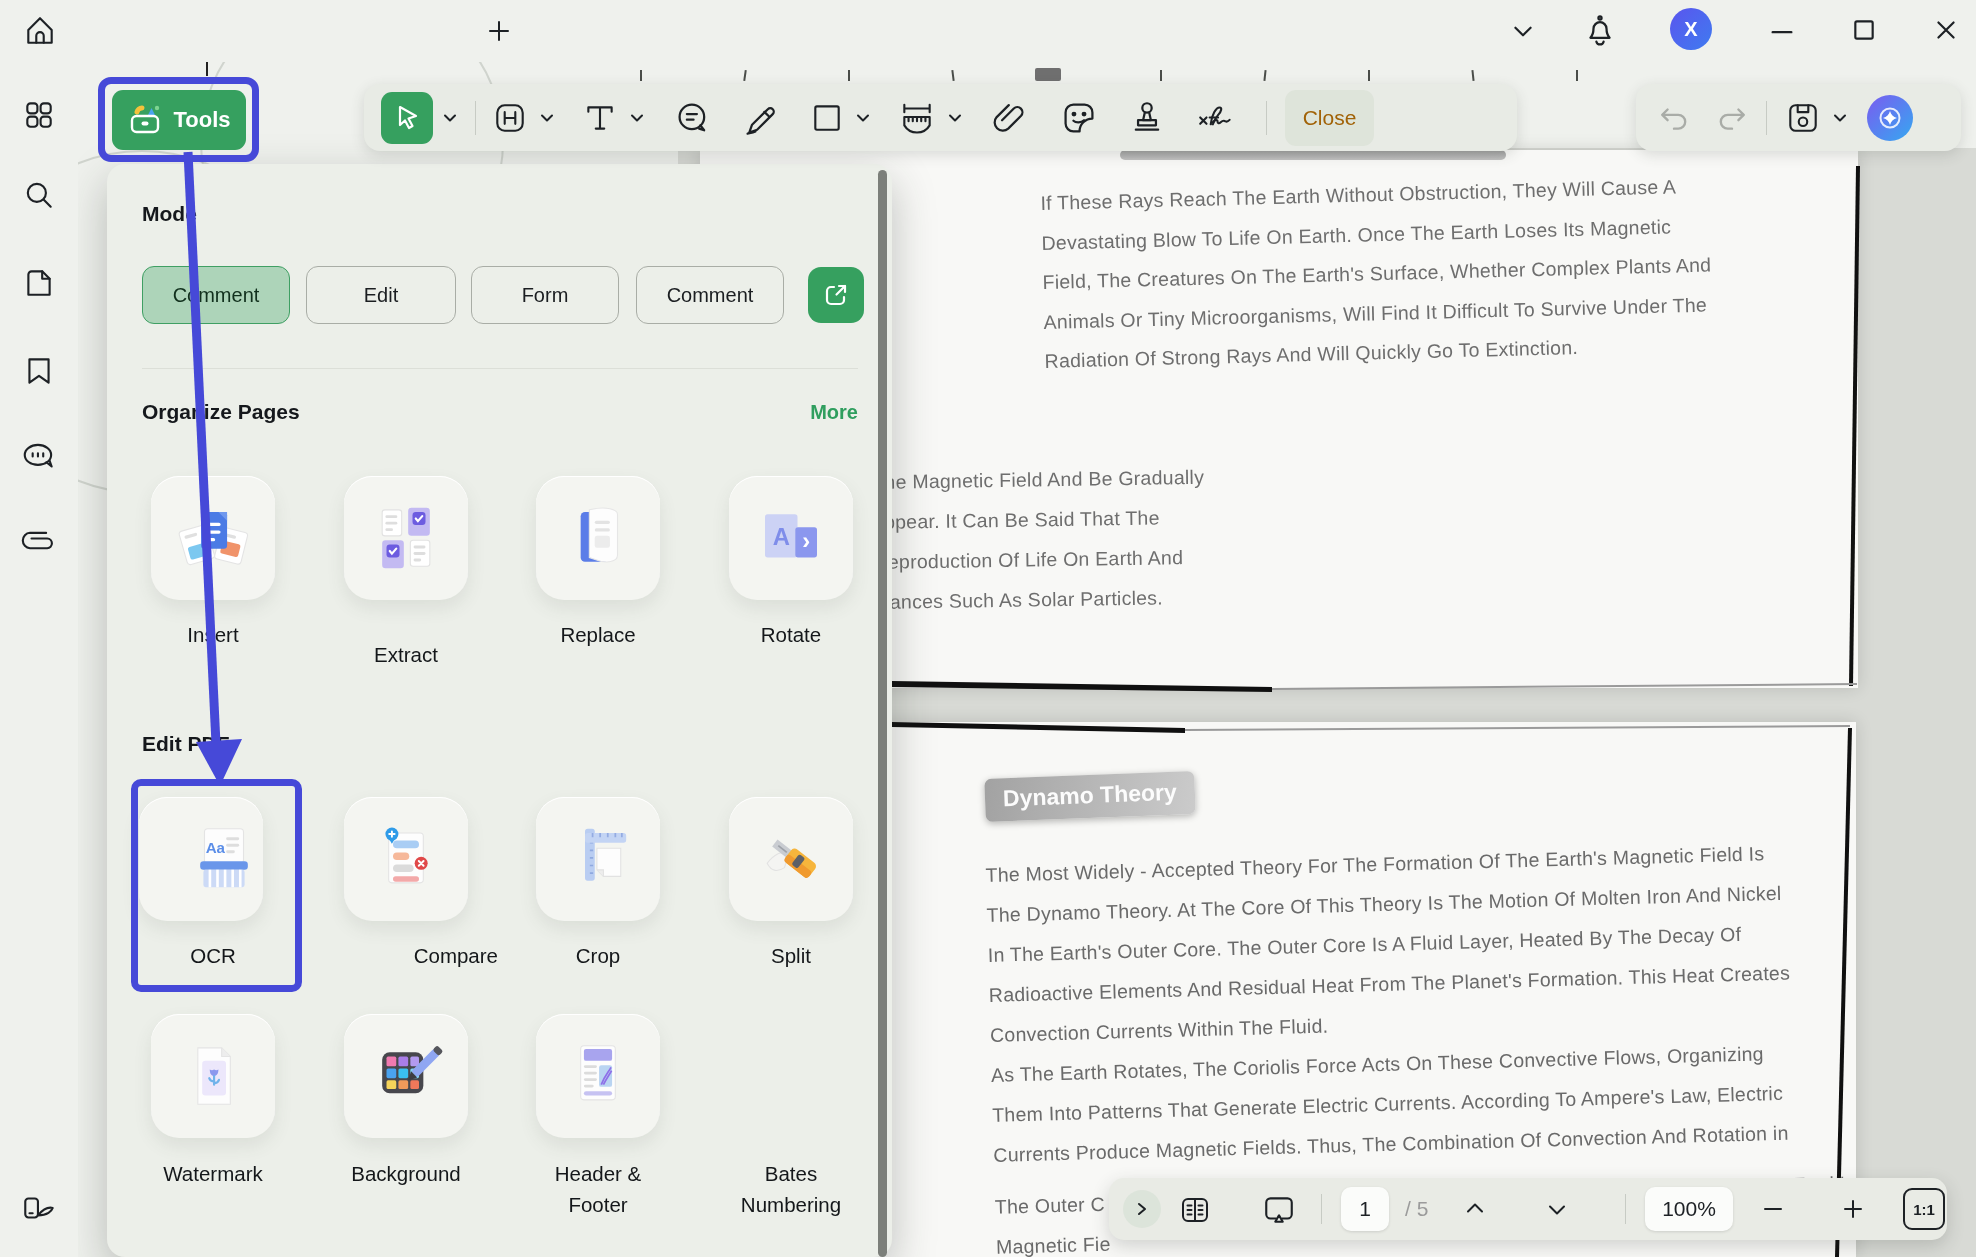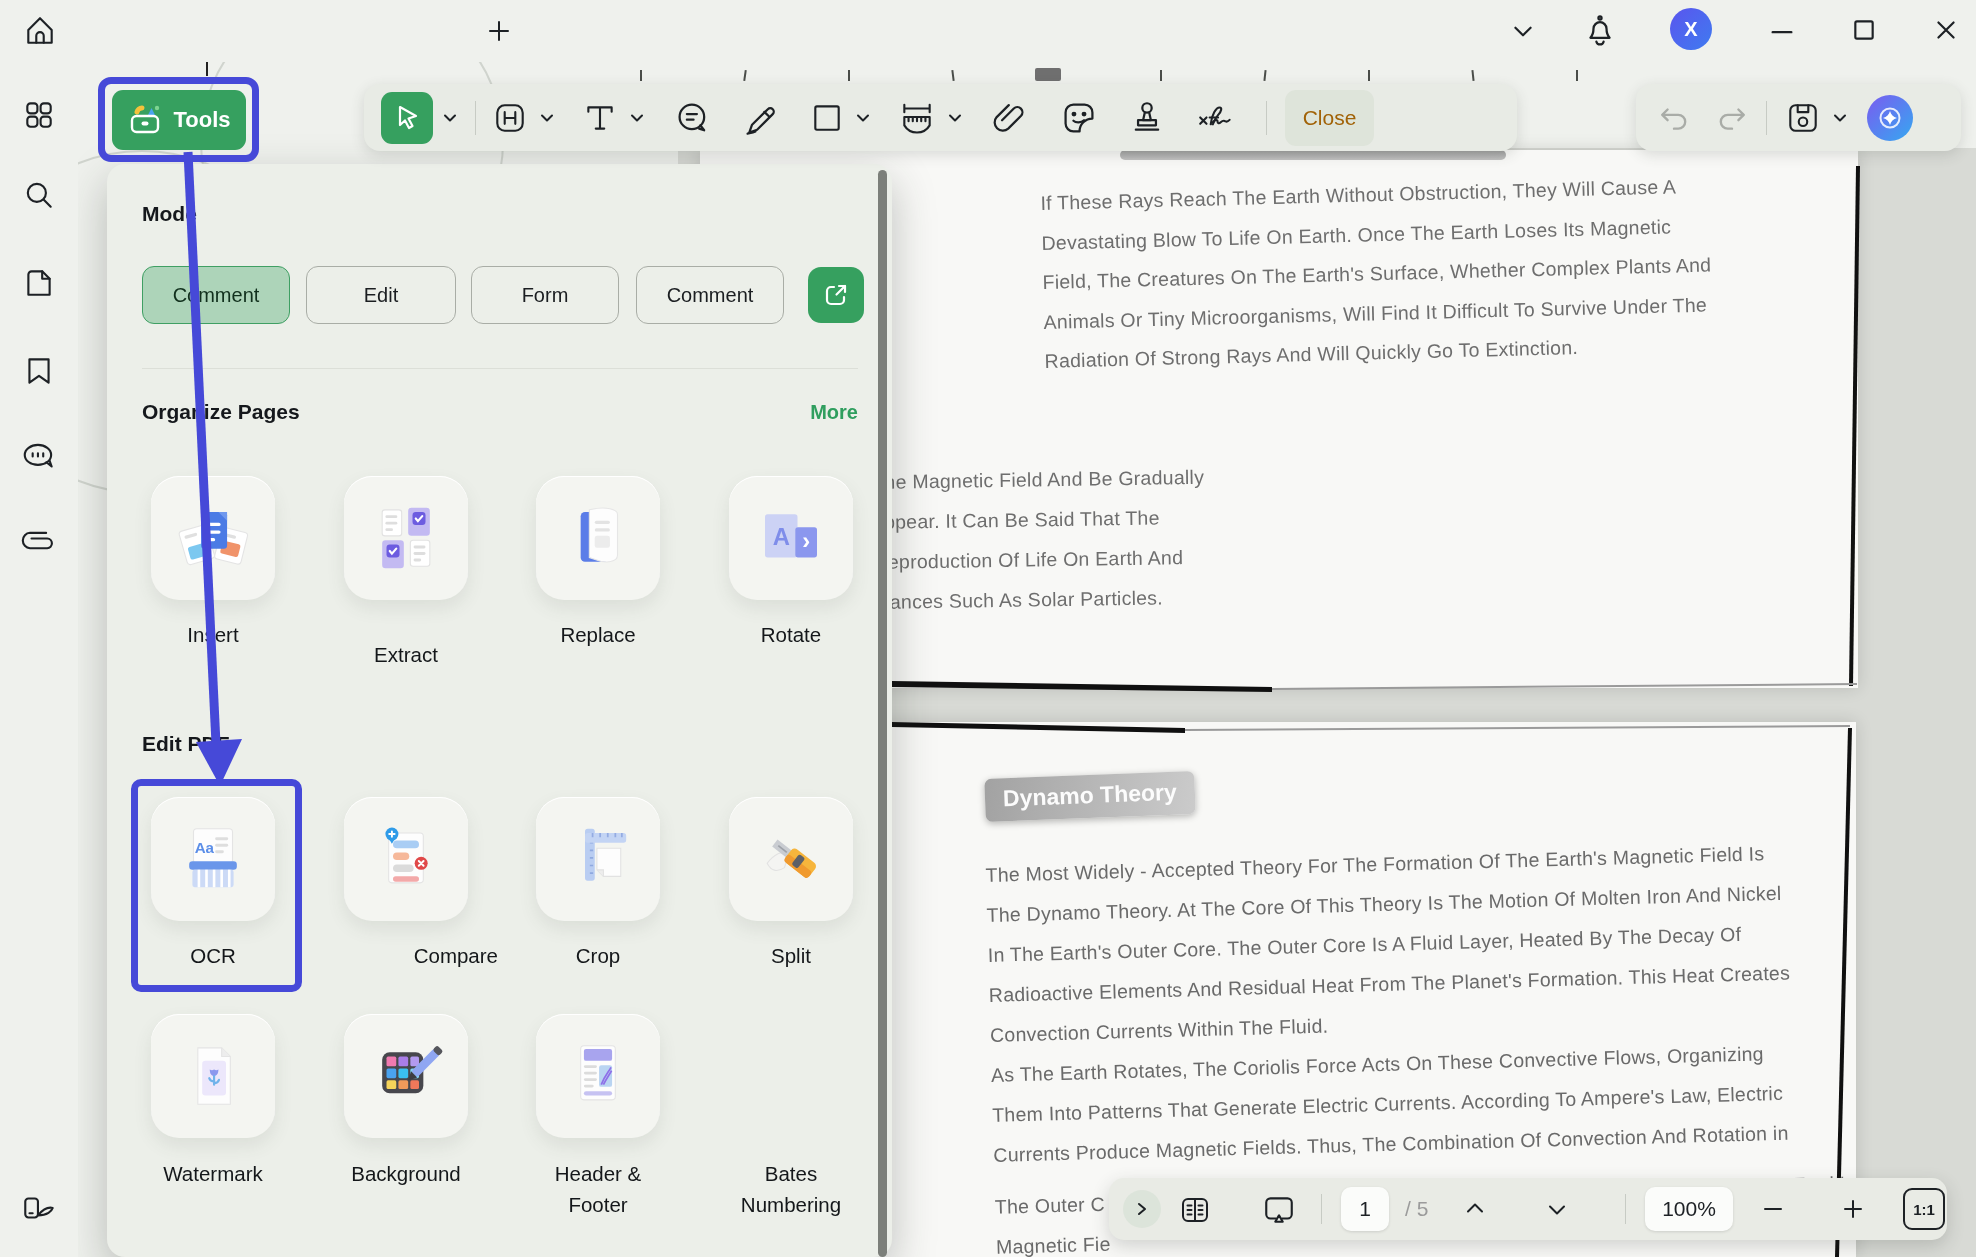--- a/index.html
+++ b/index.html
@@ -529,21 +529,21 @@
         </svg>
       </span>
     </button>
     <div class="abs tlabel" style="left:21px;top:455px;">Insert</div>
     <div class="abs tlabel" style="left:214px;top:455px;margin-top:20px;">Extract</div>
     <div class="abs tlabel" style="left:406px;top:455px;">Replace</div>
     <div class="abs tlabel" style="left:599px;top:455px;">Rotate</div>
 
     <div class="abs sectitle" style="left:35px;top:568px;">Edit PDF</div>
 
-    <button class="toolbtn tile abs" style="left:44px;top:633px;">
+    <button class="toolbtn tile abs" style="left:32px;top:633px;justify-content:flex-end;">
       <span>
         <svg width="78" height="78" viewBox="0 0 72 72">
           <rect x="18" y="8" width="36" height="32" rx="3" fill="#fdfdfd" stroke="#e4e4e4"></rect>
           <text x="28" y="30" text-anchor="middle" font-family="Liberation Sans, sans-serif" font-size="14" font-weight="bold" fill="#5b8ee8">Aa</text>
           <rect x="38" y="16" width="12" height="2.6" rx="1.3" fill="#dedede"></rect>
             <rect x="38" y="22" width="12" height="2.6" rx="1.3" fill="#dedede"></rect>
             <rect x="38" y="28" width="8" height="2.6" rx="1.3" fill="#dedede"></rect>
           <rect x="14" y="38" width="44" height="8" rx="3" fill="#6a96ea"></rect>
           <rect x="17" y="46" width="38" height="16" rx="2" fill="#ccdaf6"></rect>
           <path d="M23 46 v16 M30 46 v16 M37 46 v16 M44 46 v16 M51 46 v16" stroke="#fff" stroke-width="2.4"></path>

